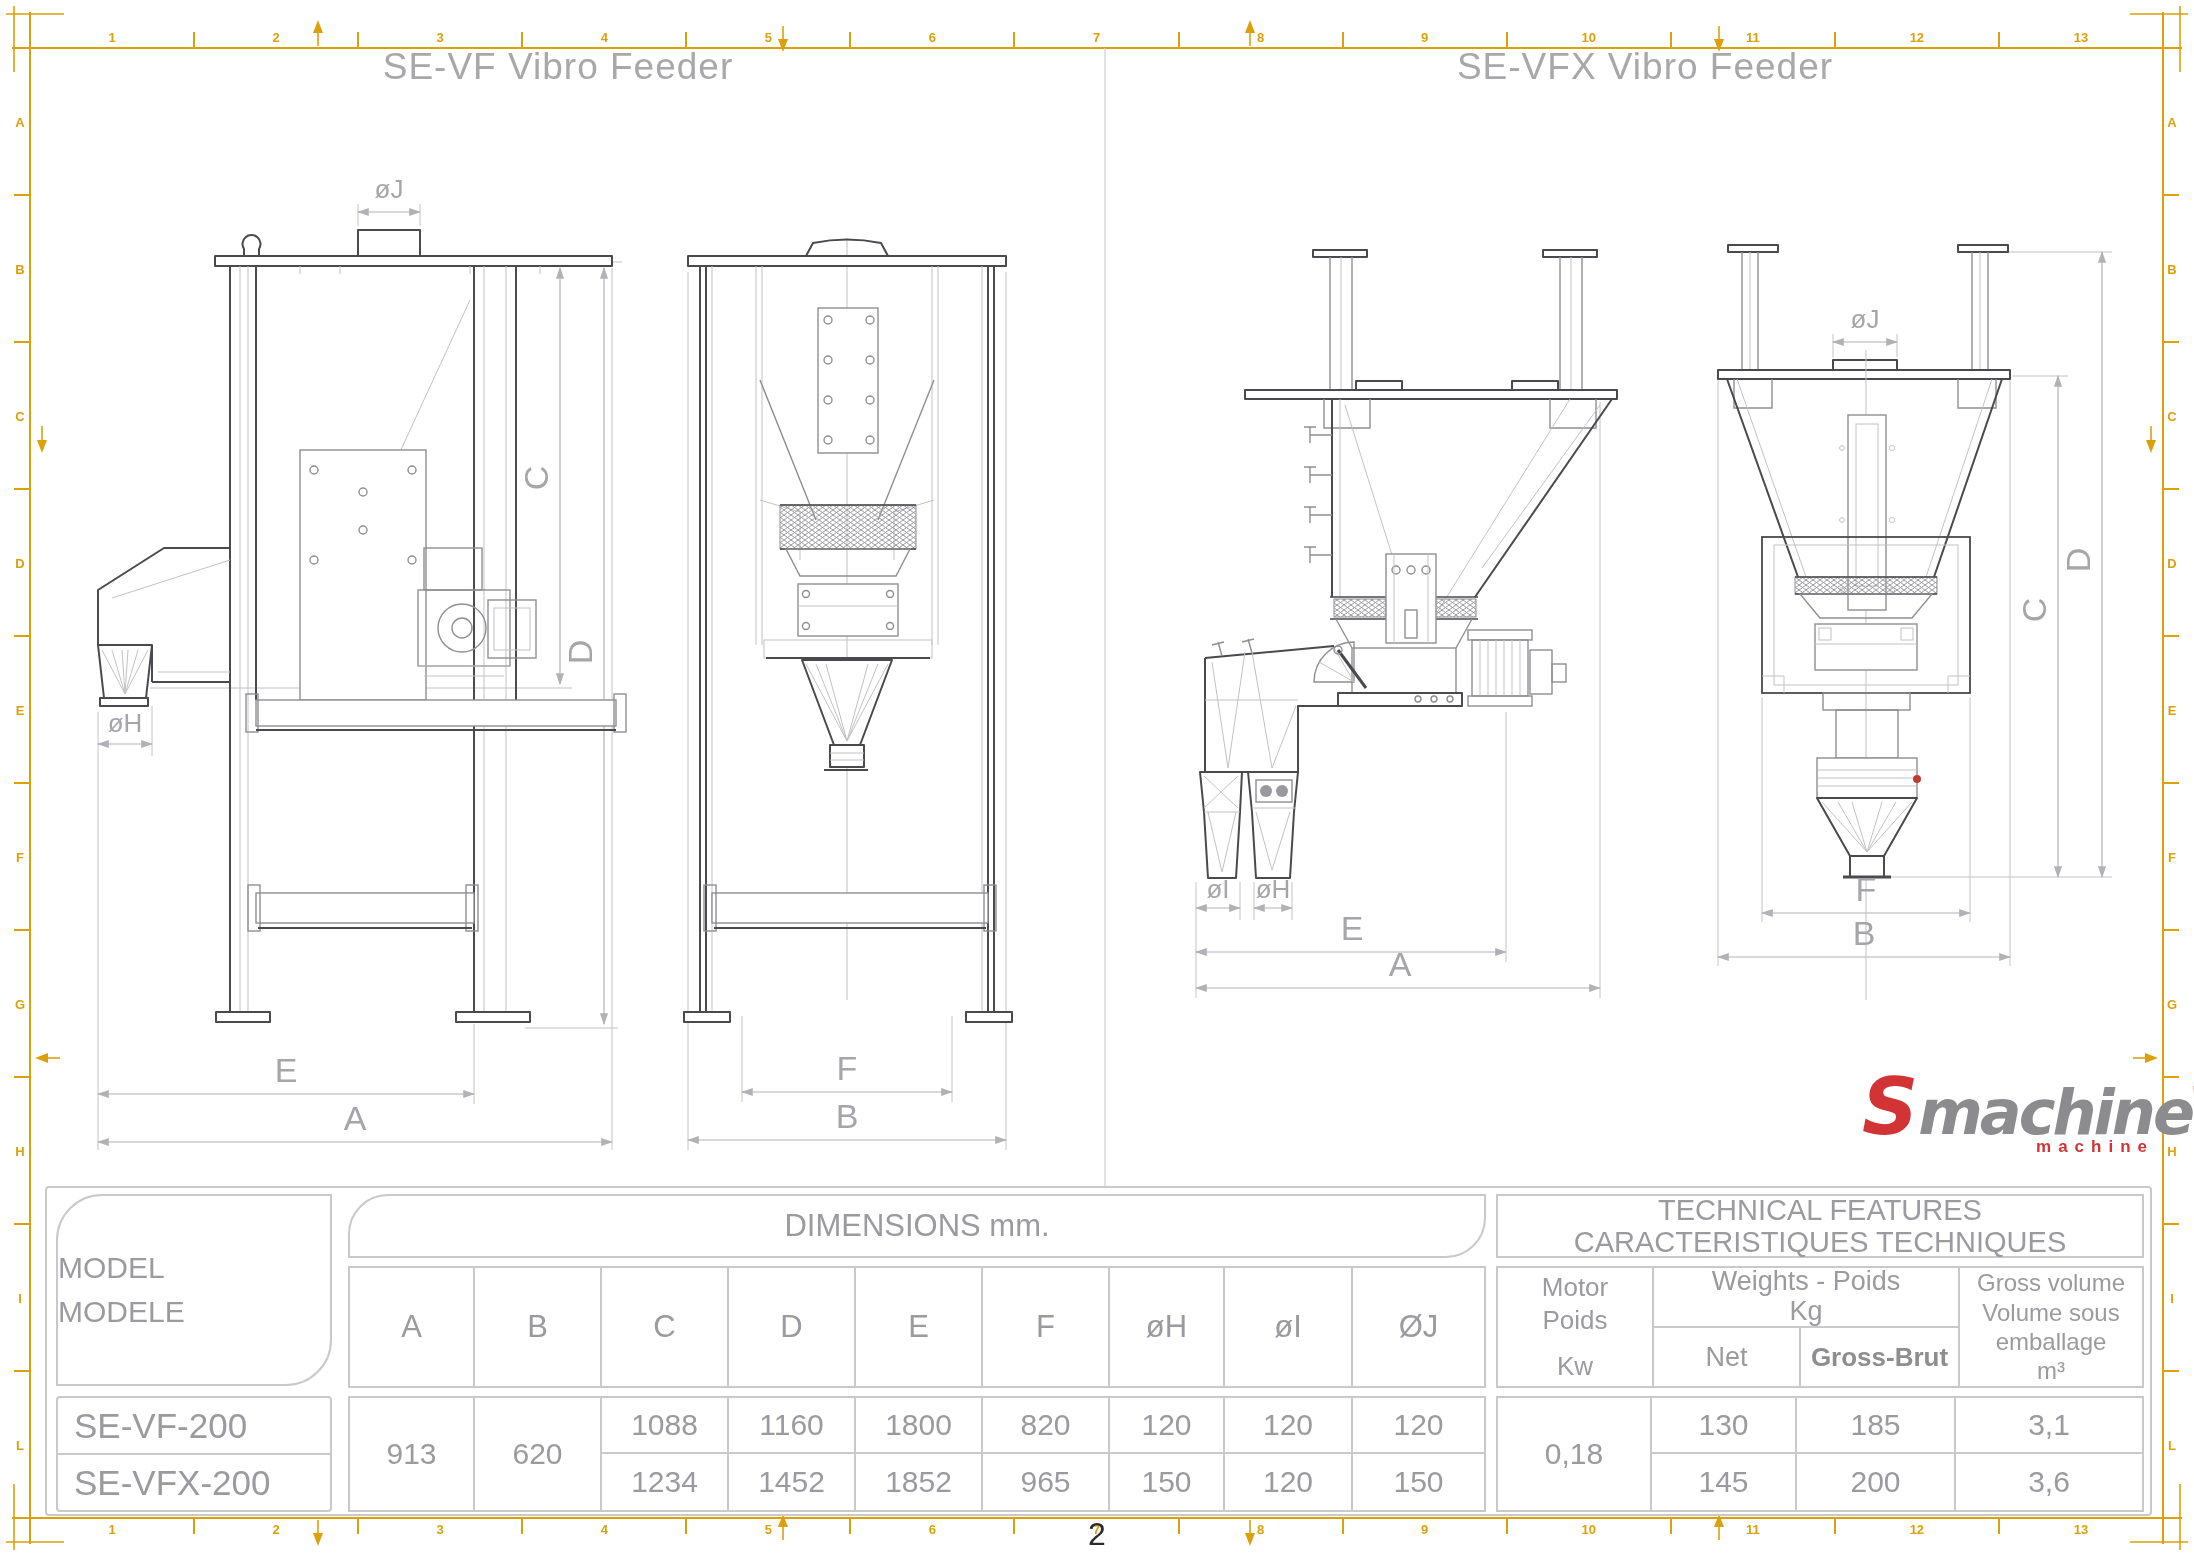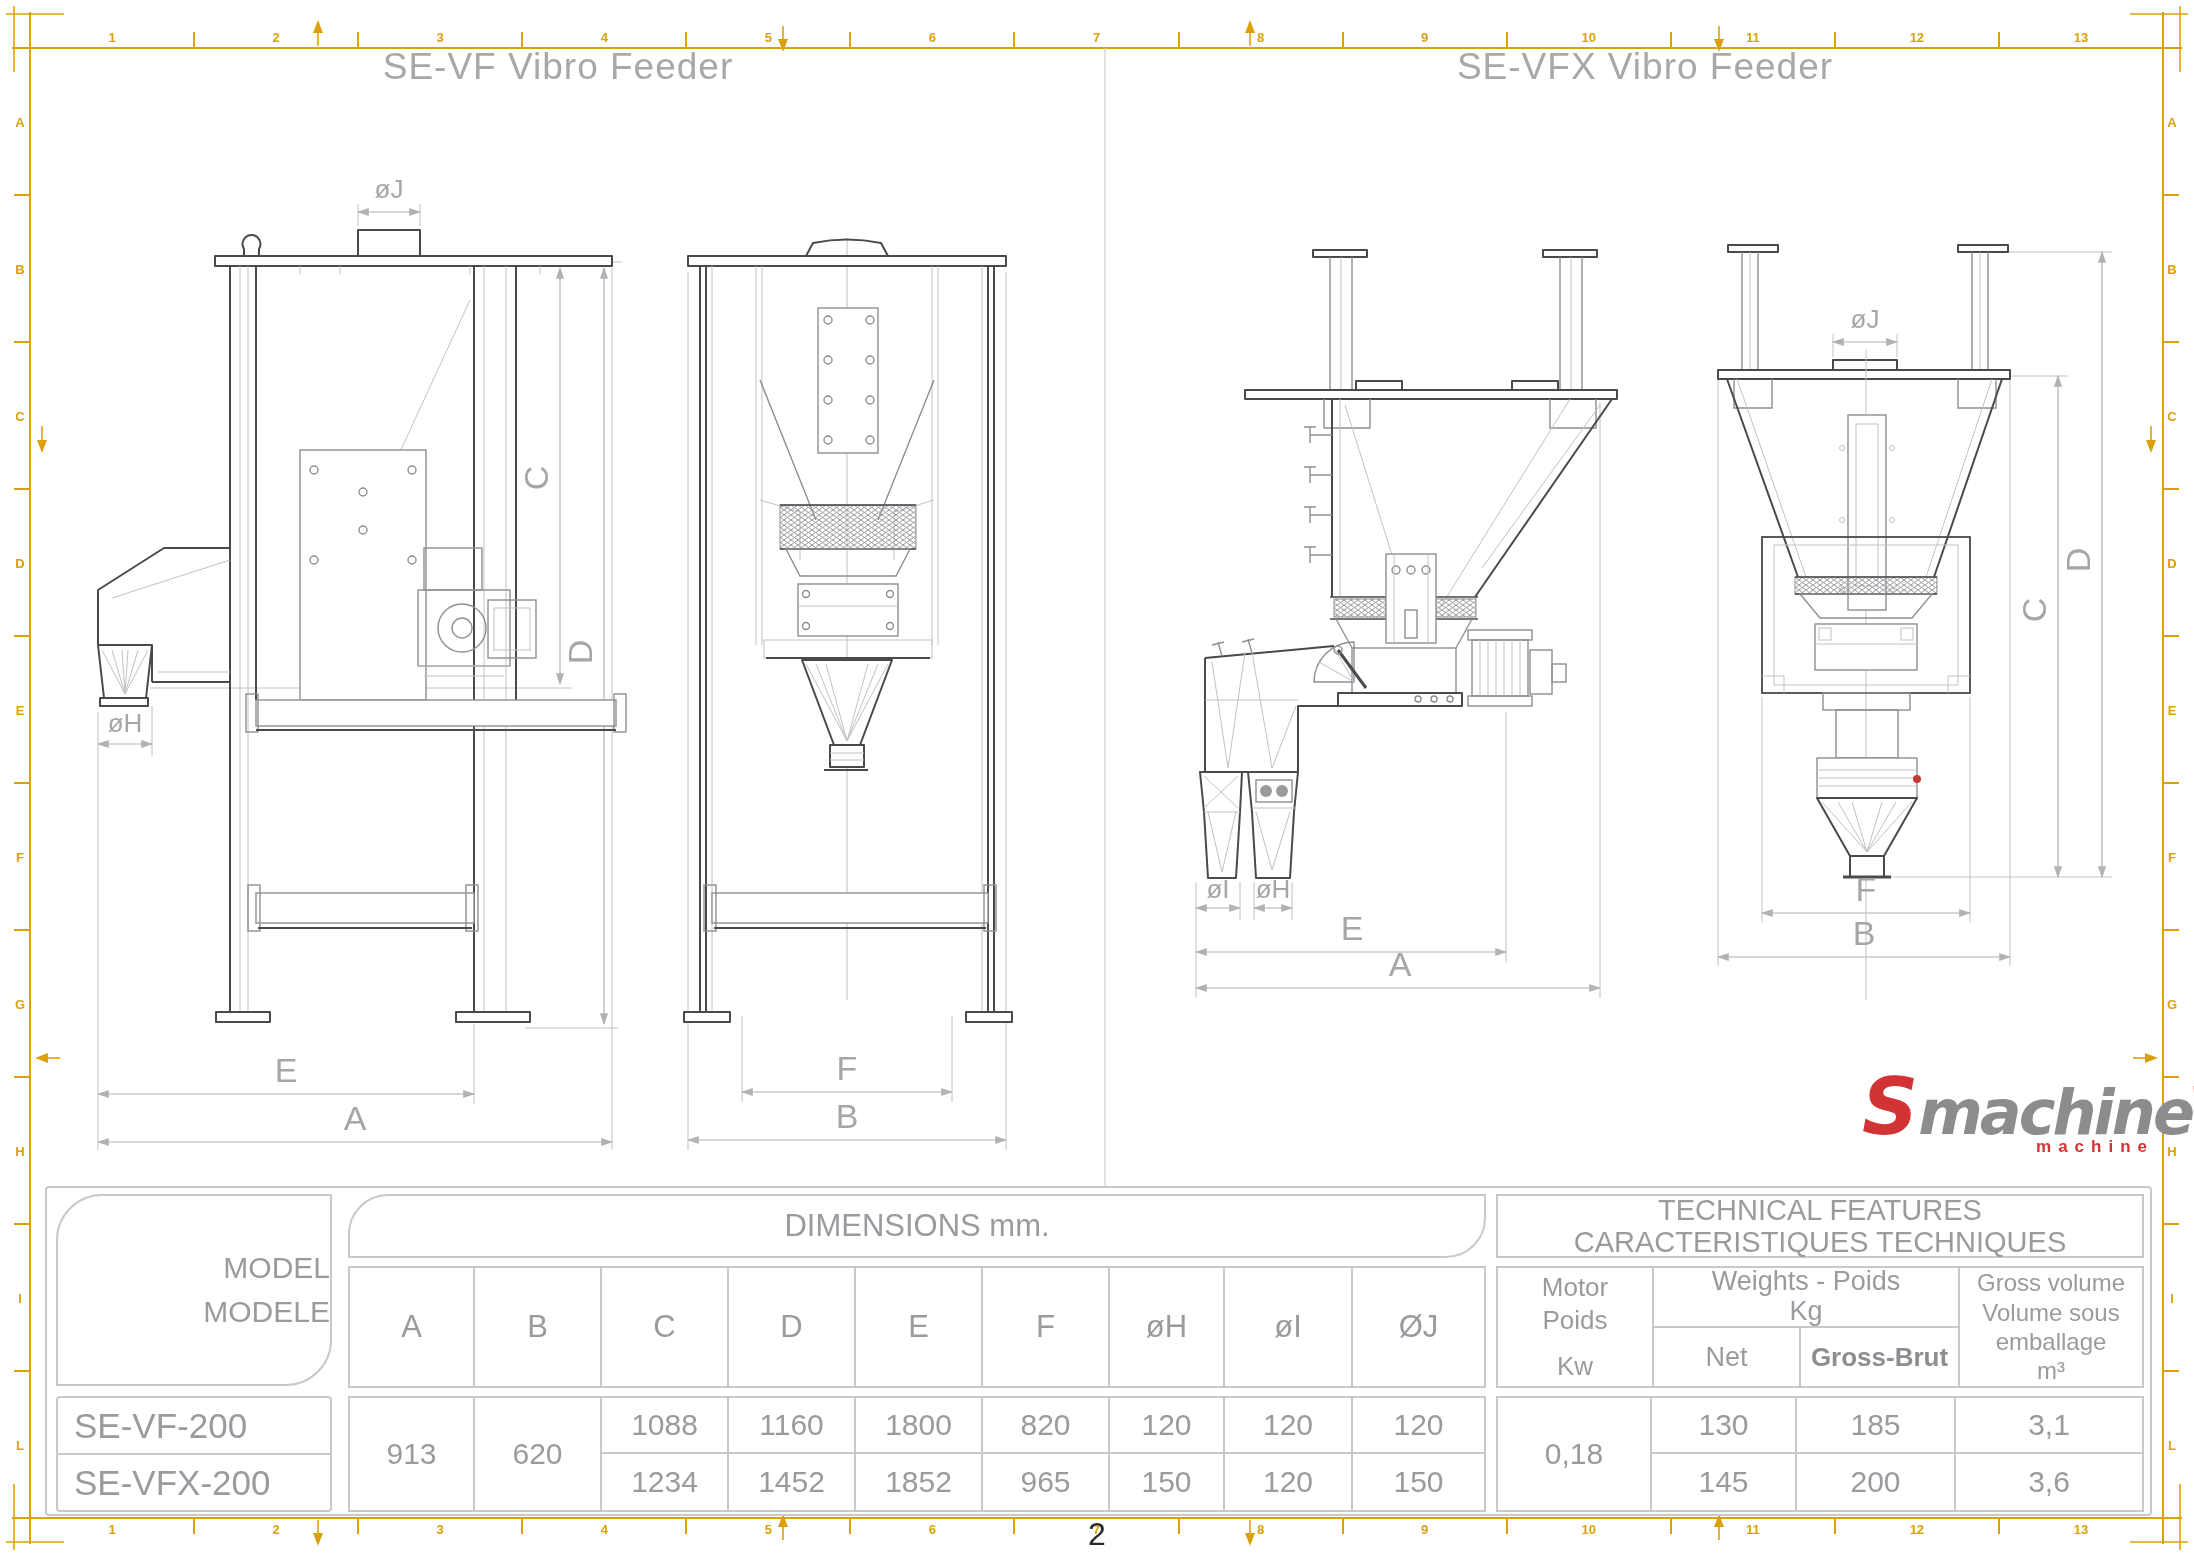--- a/index.html
+++ b/index.html
@@ -22,21 +22,21 @@
   
   .rnum{position:absolute;transform:translateX(-50%);color:#DCA10A;font-size:13px;font-weight:700;}
   .rletter{position:absolute;transform:translate(-50%,-50%);color:#DCA10A;font-size:13px;font-weight:700;}
   .tickv{position:absolute;width:2px;background:#DCA10A;}
   .tickh{position:absolute;height:2px;background:#DCA10A;}
   .pageno{position:absolute;left:1097px;top:1516px;transform:translateX(-50%);color:#2b2b2e;font-size:32px;}
   
   .tbox{position:absolute;border:2px solid #c9c9cc;background:#fff;color:#9b9b9f;box-sizing:border-box;}
   #table-outer{left:45px;top:1186px;width:2107px;height:330px;border-radius:4px;background:transparent;}
   #model-hdr{left:56px;top:1194px;width:276px;height:192px;border-radius:46px 0 46px 0;
-             display:flex;flex-direction:column;justify-content:center;align-items:flex-end;gap:10px;font-size:30px;}
+             display:flex;flex-direction:column;justify-content:center;align-items:flex-start;gap:10px;font-size:30px;}
   #dims-hdr{left:348px;top:1194px;width:1138px;height:64px;border-radius:40px 0 40px 0;
             display:flex;align-items:center;justify-content:center;font-size:31px;}
   #tech-hdr{left:1496px;top:1194px;width:648px;height:64px;display:flex;flex-direction:column;
             align-items:center;justify-content:center;font-size:29px;line-height:1.12;}
   #dim-cols{left:348px;top:1266px;width:1138px;height:122px;display:grid;
             grid-template-columns:125px 127px 127px 127px 127px 127px 115px 128px 1fr;}
   #dim-cols .hcell{display:flex;align-items:center;justify-content:center;font-size:31px;border-right:2px solid #c9c9cc;}
   #dim-cols .hcell:last-child{border-right:none;}
   #tech-cols{left:1496px;top:1266px;width:648px;height:122px;display:flex;}
   .tc{box-sizing:border-box;text-align:right;}

